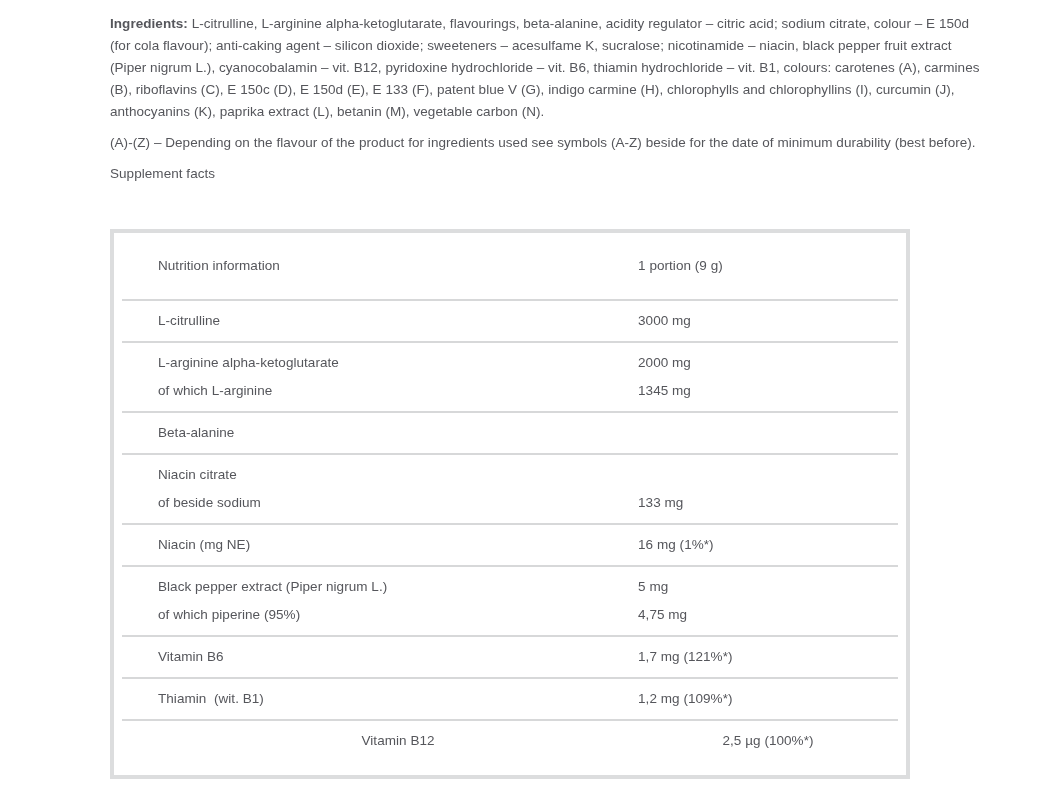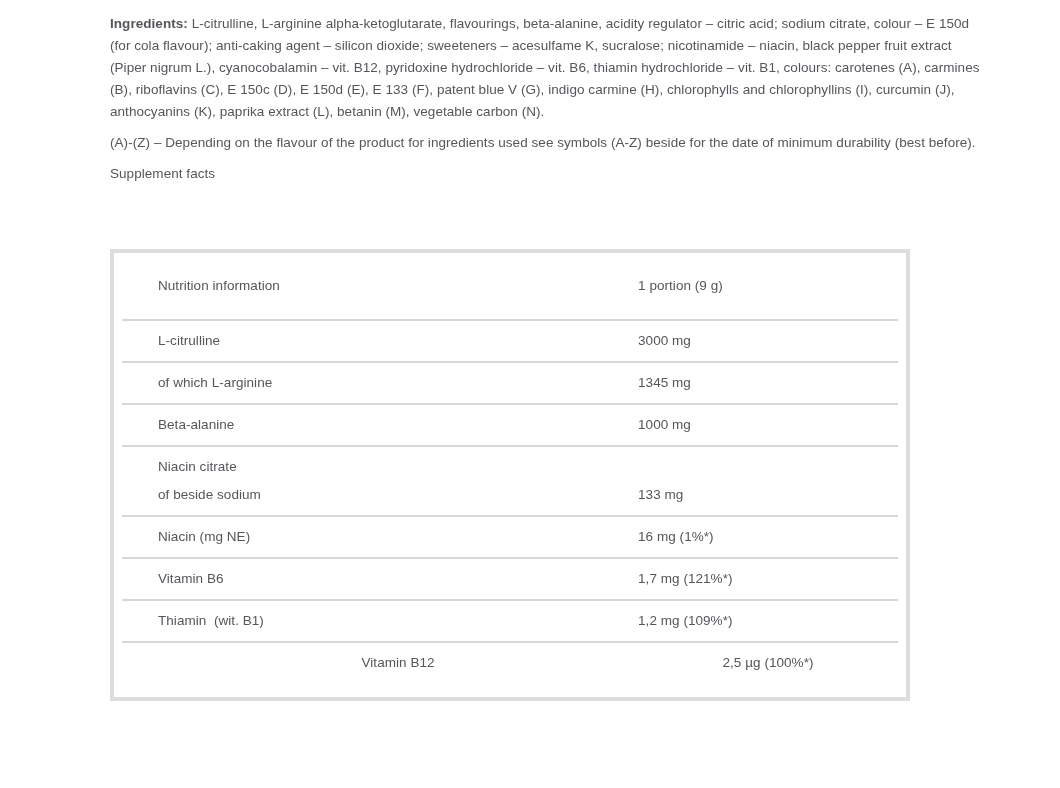--- a/index.html
+++ b/index.html
@@ -22,21 +22,21 @@
   }
   .para {
     margin: 0 0 9px 0;
     max-width: 880px;
   }
   .para b { font-weight: bold; }
   .supplement-label {
     margin: 2px 0 0 0;
   }
   .facts-table {
-    margin-top: 64px;
+    margin-top: 44px;
     width: 800px;
     box-sizing: border-box;
     border: 4px solid #dcddde;
     padding: 2px 8px 14px 8px;
     background: #ffffff;
   }
   .tgroup {
     border-bottom: 2px solid #d7d8d9;
     padding: 6px 0;
   }
@@ -80,49 +80,62 @@
 
     <div class="tgroup">
       <div class="trow">
         <div class="cell label">L-citrulline</div>
         <div class="cell value">3000 mg</div>
       </div>
     </div>
 
     <div class="tgroup">
       <div class="trow">
+        <div class="cell label">L-arginine alpha-ketoglutarate</div>
+        <div class="cell value">2000 mg</div>
+      </div>
+      <div class="trow">
         <div class="cell label">of which L-arginine</div>
         <div class="cell value">1345 mg</div>
       </div>
     </div>
 
     <div class="tgroup">
       <div class="trow">
         <div class="cell label">Beta-alanine</div>
-        <div class="cell value">1000 mg</div>
       </div>
     </div>
 
     <div class="tgroup">
       <div class="trow">
         <div class="cell label">Niacin citrate</div>
       </div>
       <div class="trow">
         <div class="cell label">of beside sodium</div>
         <div class="cell value">133 mg</div>
       </div>
     </div>
 
     <div class="tgroup">
       <div class="trow">
         <div class="cell label">Niacin (mg NE)</div>
         <div class="cell value">16 mg (1%*)</div>
       </div>
     </div>
 
+    <div class="tgroup">
+      <div class="trow">
+        <div class="cell label">Black pepper extract (Piper nigrum L.)</div>
+        <div class="cell value">5 mg</div>
+      </div>
+      <div class="trow">
+        <div class="cell label">of which piperine (95%)</div>
+        <div class="cell value">4,75 mg</div>
+      </div>
+    </div>
 
     <div class="tgroup">
       <div class="trow">
         <div class="cell label">Vitamin B6</div>
         <div class="cell value">1,7 mg (121%*)</div>
       </div>
     </div>
 
     <div class="tgroup">
       <div class="trow">

